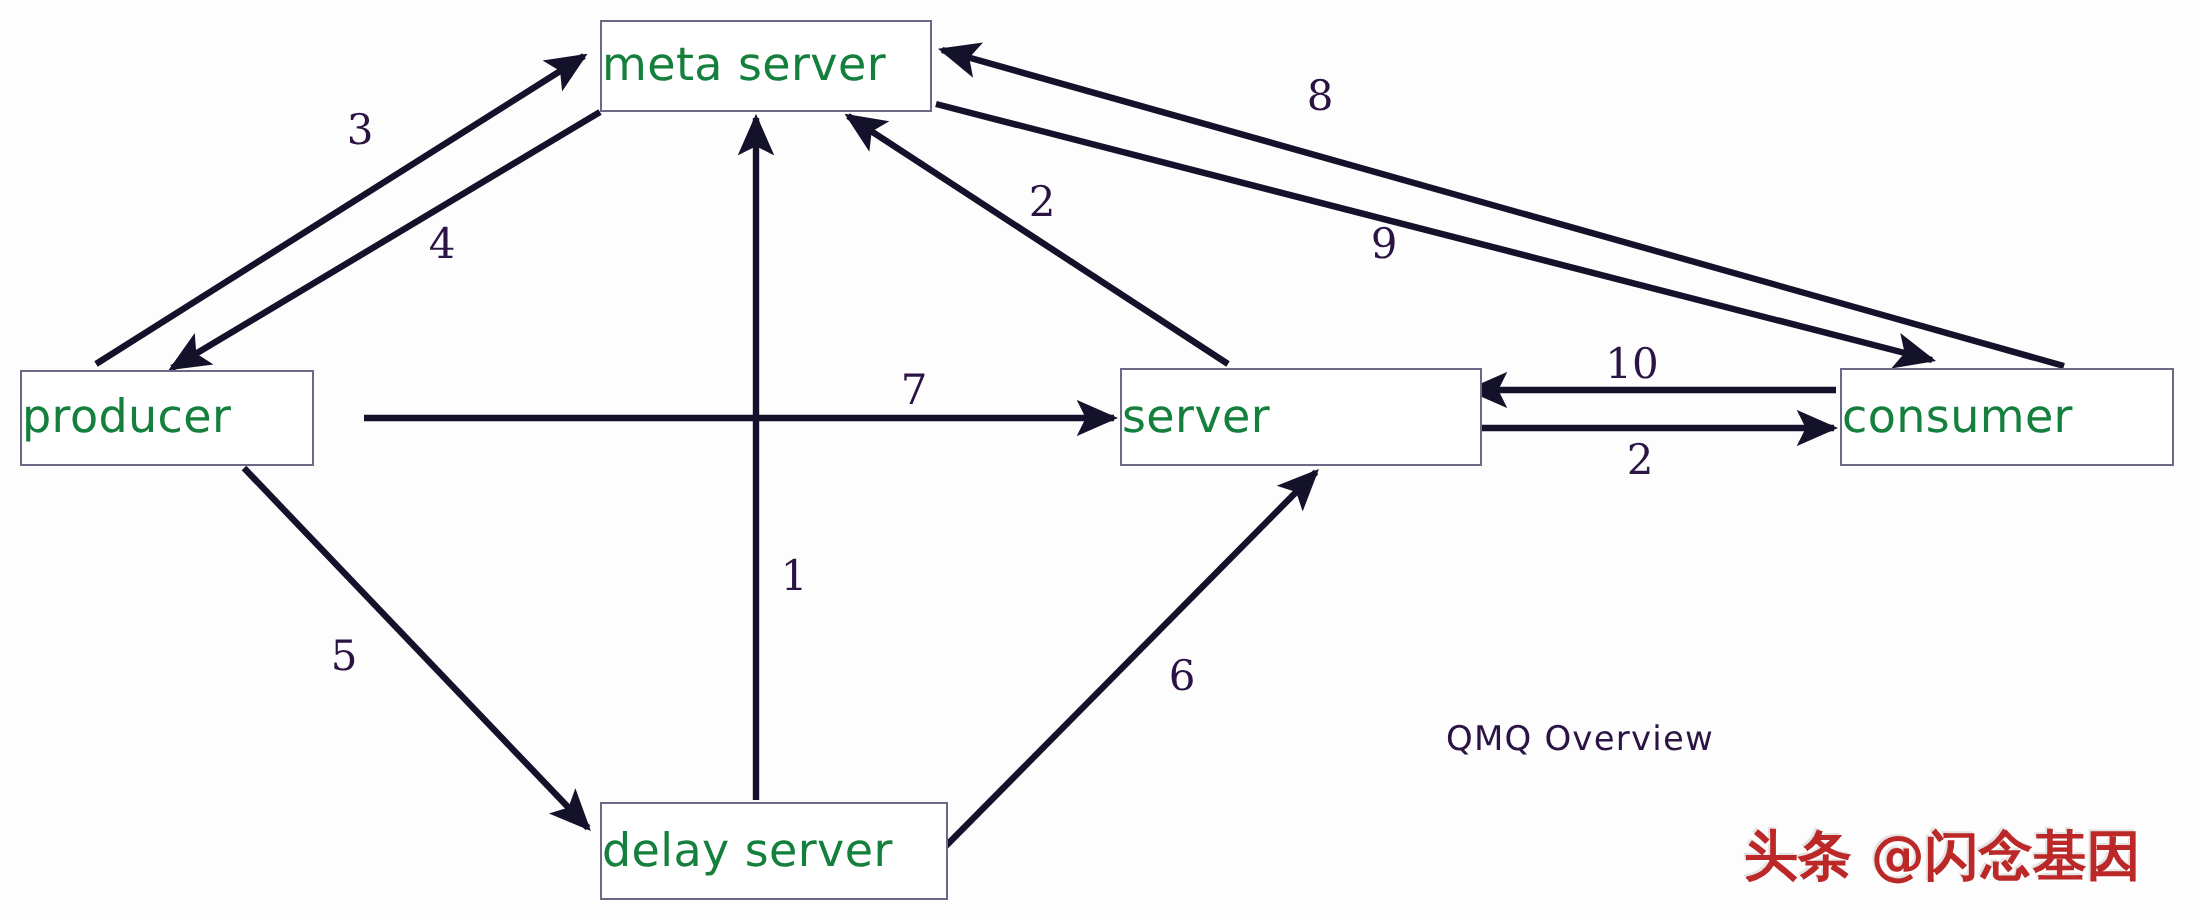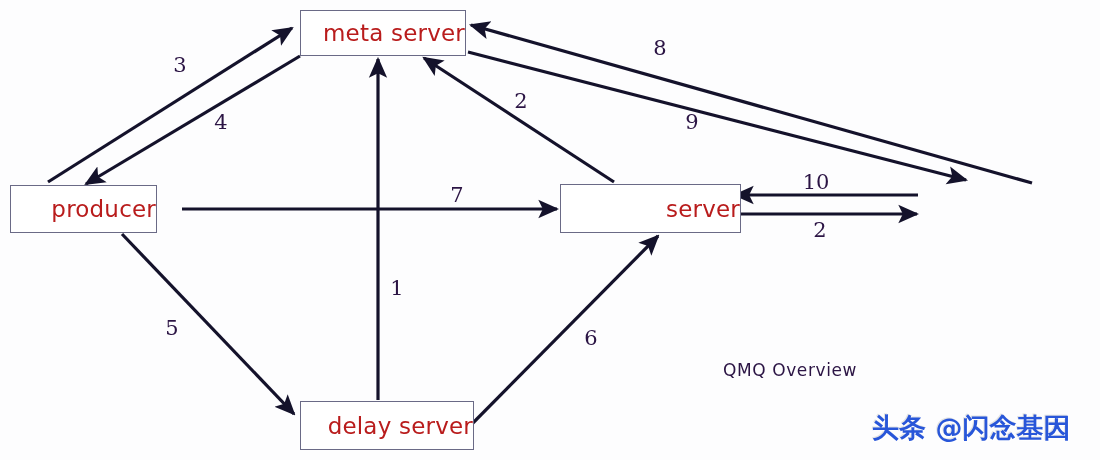--- a/index.html
+++ b/index.html
@@ -22,22 +22,22 @@
     width: 1100px;
     height: 460px;
   }
   .node-box {
     position: absolute;
     box-sizing: border-box;
     border: 1.5px solid #6a6a86;
     background: #ffffff;
     display: flex;
     align-items: center;
-    justify-content: flex-end;
-    color: #b91c1c;
+    justify-content: flex-start;
+    color: #15803d;
     font-family: "DejaVu Sans", sans-serif;
     font-size: 23px;
     letter-spacing: 0.2px;
     font-weight: 400;
     z-index: 3;
   }
   .edge-label {
     position: absolute;
     color: #2b1444;
     font-family: "DejaVu Serif", serif;
@@ -56,21 +56,21 @@
     transform: translate(-50%, -50%);
     z-index: 4;
   }
   #watermark {
     position: absolute;
     left: 872px;
     top: 410px;
     font-family: "DejaVu Sans", sans-serif;
     font-size: 27px;
     font-weight: bold;
-    color: #1d4ed8;
+    color: #b91c1c;
     text-shadow: 1px 1px 0 #ffffff, -1px -1px 0 #e2e2e2;
     opacity: 0.95;
     white-space: nowrap;
     z-index: 5;
   }
 </style>
 </head>
 <body>
 
 <div id="canvas">
@@ -113,20 +113,23 @@
   </div>
 
   <div class="node-box" style="left:10px; top:185px; width:147px; height:48px;">
     <span>producer</span>
   </div>
 
   <div class="node-box" style="left:560px; top:184px; width:181px; height:49px;">
     <span>server</span>
   </div>
 
+  <div class="node-box" style="left:920px; top:184px; width:167px; height:49px;">
+    <span>consumer</span>
+  </div>
 
   <div class="node-box" style="left:300px; top:401px; width:174px; height:49px;">
     <span>delay server</span>
   </div>
 
   <span class="edge-label" style="left:397px; top:288px;">1</span>
   <span class="edge-label" style="left:521px; top:101px;">2</span>
   <span class="edge-label" style="left:180px; top:65px;">3</span>
   <span class="edge-label" style="left:221px; top:122px;">4</span>
   <span class="edge-label" style="left:172px; top:328px;">5</span>

